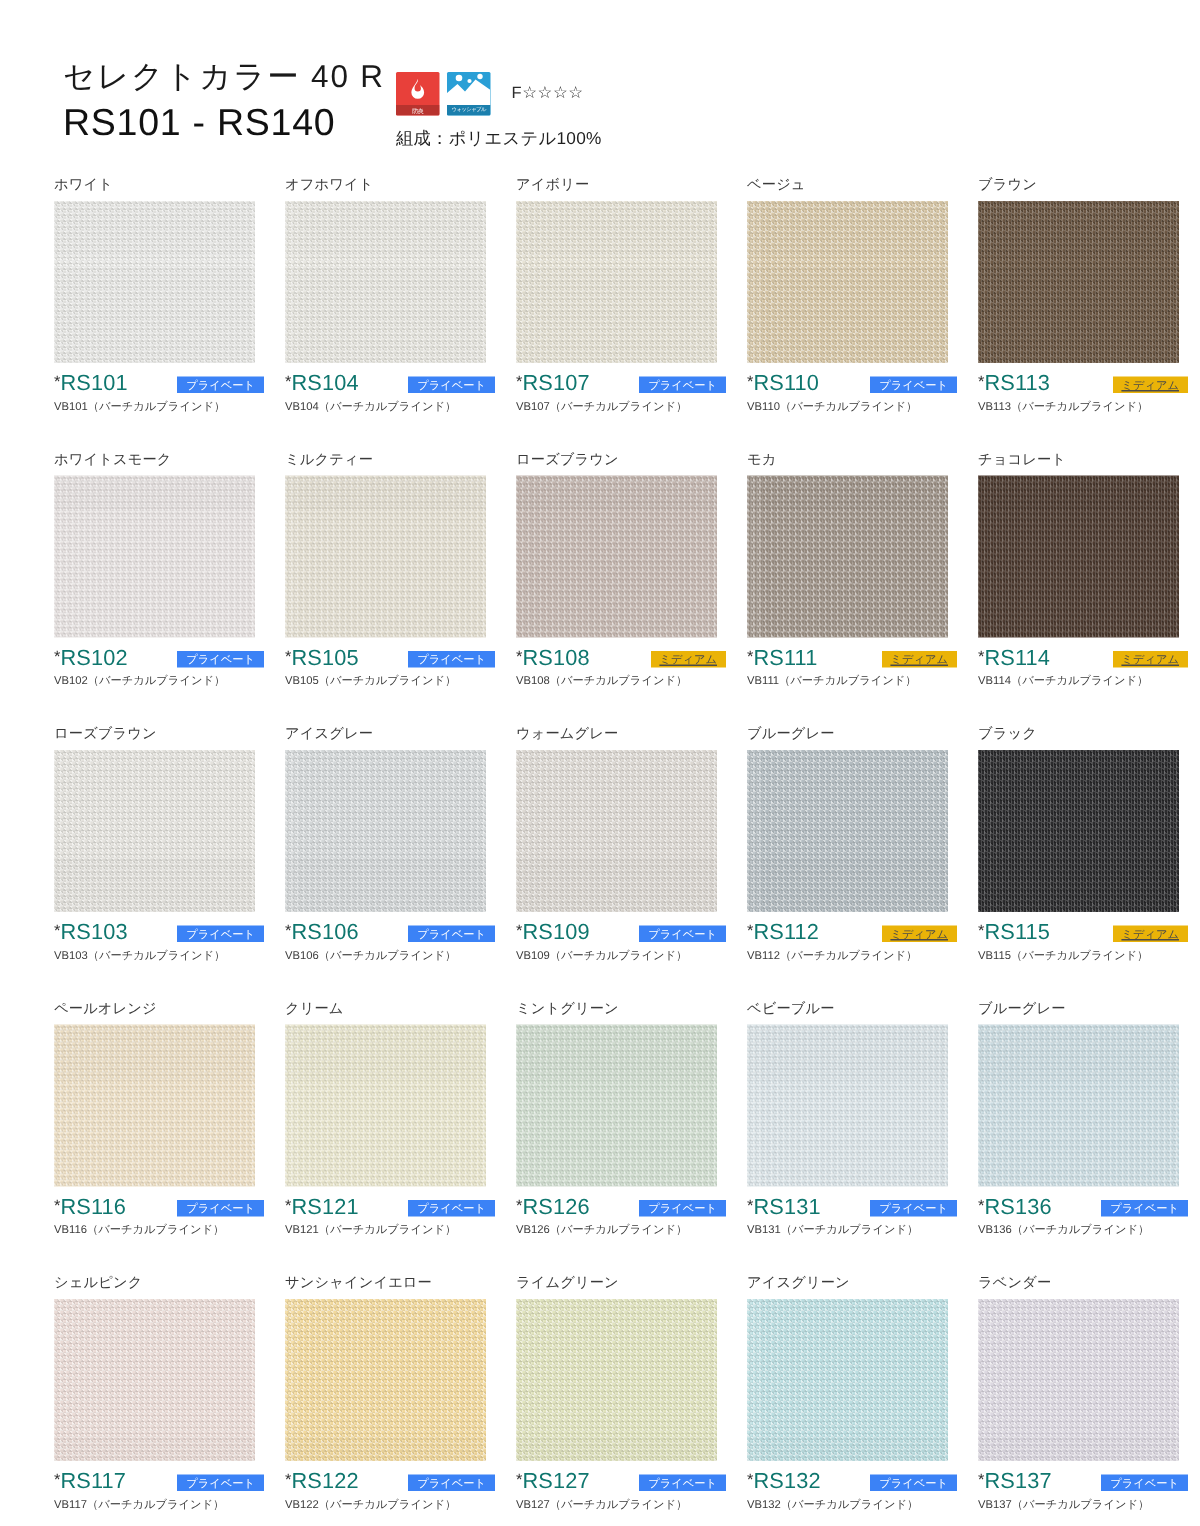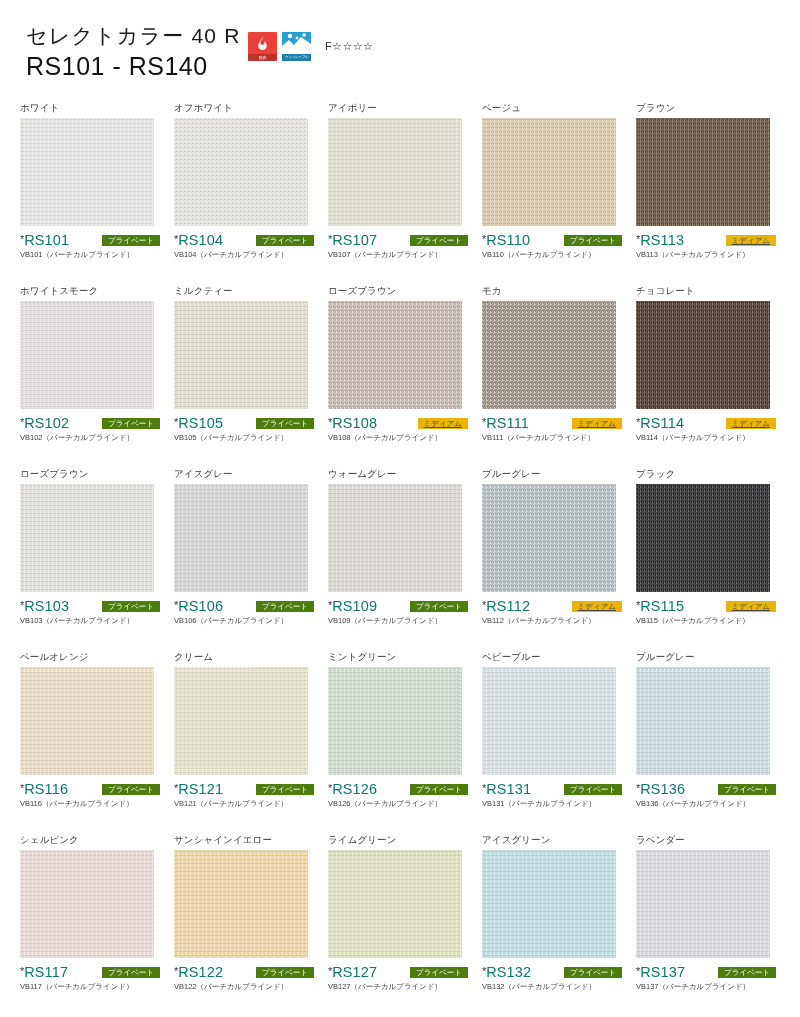--- a/index.html
+++ b/index.html
@@ -4,21 +4,21 @@
 <title>セレクトカラー 40 R RS101 - RS140</title>
 <style>
   * { box-sizing: border-box; margin: 0; padding: 0; }
   html, body {
     width: 800px;
     height: 1017px;
     background: #ffffff;
     font-family: "Liberation Sans", "DejaVu Sans", sans-serif;
     overflow: hidden;
   }
-  .page { position: relative; width: 800px; height: 1017px; padding: 0; }
+  .page { position: relative; width: 800px; height: 1017px; padding: 16px; }
 
   
   .header { position: relative; height: 102px; padding: 22px 0 0 26px; }
   .header-left { display: inline-block; vertical-align: top; }
   .title-main {
     font-size: 21px; letter-spacing: 1.2px; color: #1a1a1a;
     line-height: 28px; font-weight: 400; white-space: nowrap;
   }
   .title-sub {
     font-size: 25px; letter-spacing: 0.5px; color: #111111;
@@ -111,21 +111,21 @@
   .code-id {
     font-size: 14.5px; color: #0f766e; letter-spacing: 0.1px;
     line-height: 15px; font-weight: 400;
   }
   .grade-badge {
     margin-left: auto; margin-bottom: 2px;
     font-size: 7.5px; line-height: 11px; height: 11px;
     padding: 0 6px; white-space: nowrap; letter-spacing: 0px;
     text-align: center; min-width: 50px;
   }
-  .grade-private { background: #4d7c0f; color: #ffffff; }
+  .grade-private { background: #3b82f6; color: #ffffff; }
   .grade-medium  { background: #eab308; color: #4a4a4a; text-decoration: underline; }
 
   .vb-row {
     margin-top: 2px; font-size: 7.5px; color: #3d3d3d;
     letter-spacing: 0px; line-height: 10px; white-space: nowrap;
   }
   .vb-code { font-weight: normal; }
 </style>
 </head>
 <body>
@@ -158,20 +158,21 @@
               <circle cx="15" cy="6" r="1.4" fill="#ffffff"></circle>
               <circle cx="22" cy="3" r="1.8" fill="#ffffff"></circle>
             </svg>
           </div>
           <div class="cb-caption">ウォッシャブル</div>
         </div>
 
         <div class="f-rating">F☆☆☆☆</div>
       </div>
 
+      <div class="composition">組成：ポリエステル100%</div>
     </div>
   </div>
 
   <div class="grid" id="swatch-grid">
       <div class="cell">
         <div class="color-name">ホワイト</div>
         <div class="swatch" style="background: rgb(233, 233, 230);">
           <div class="weave"></div>
           <div class="weave2"></div>
         </div>

